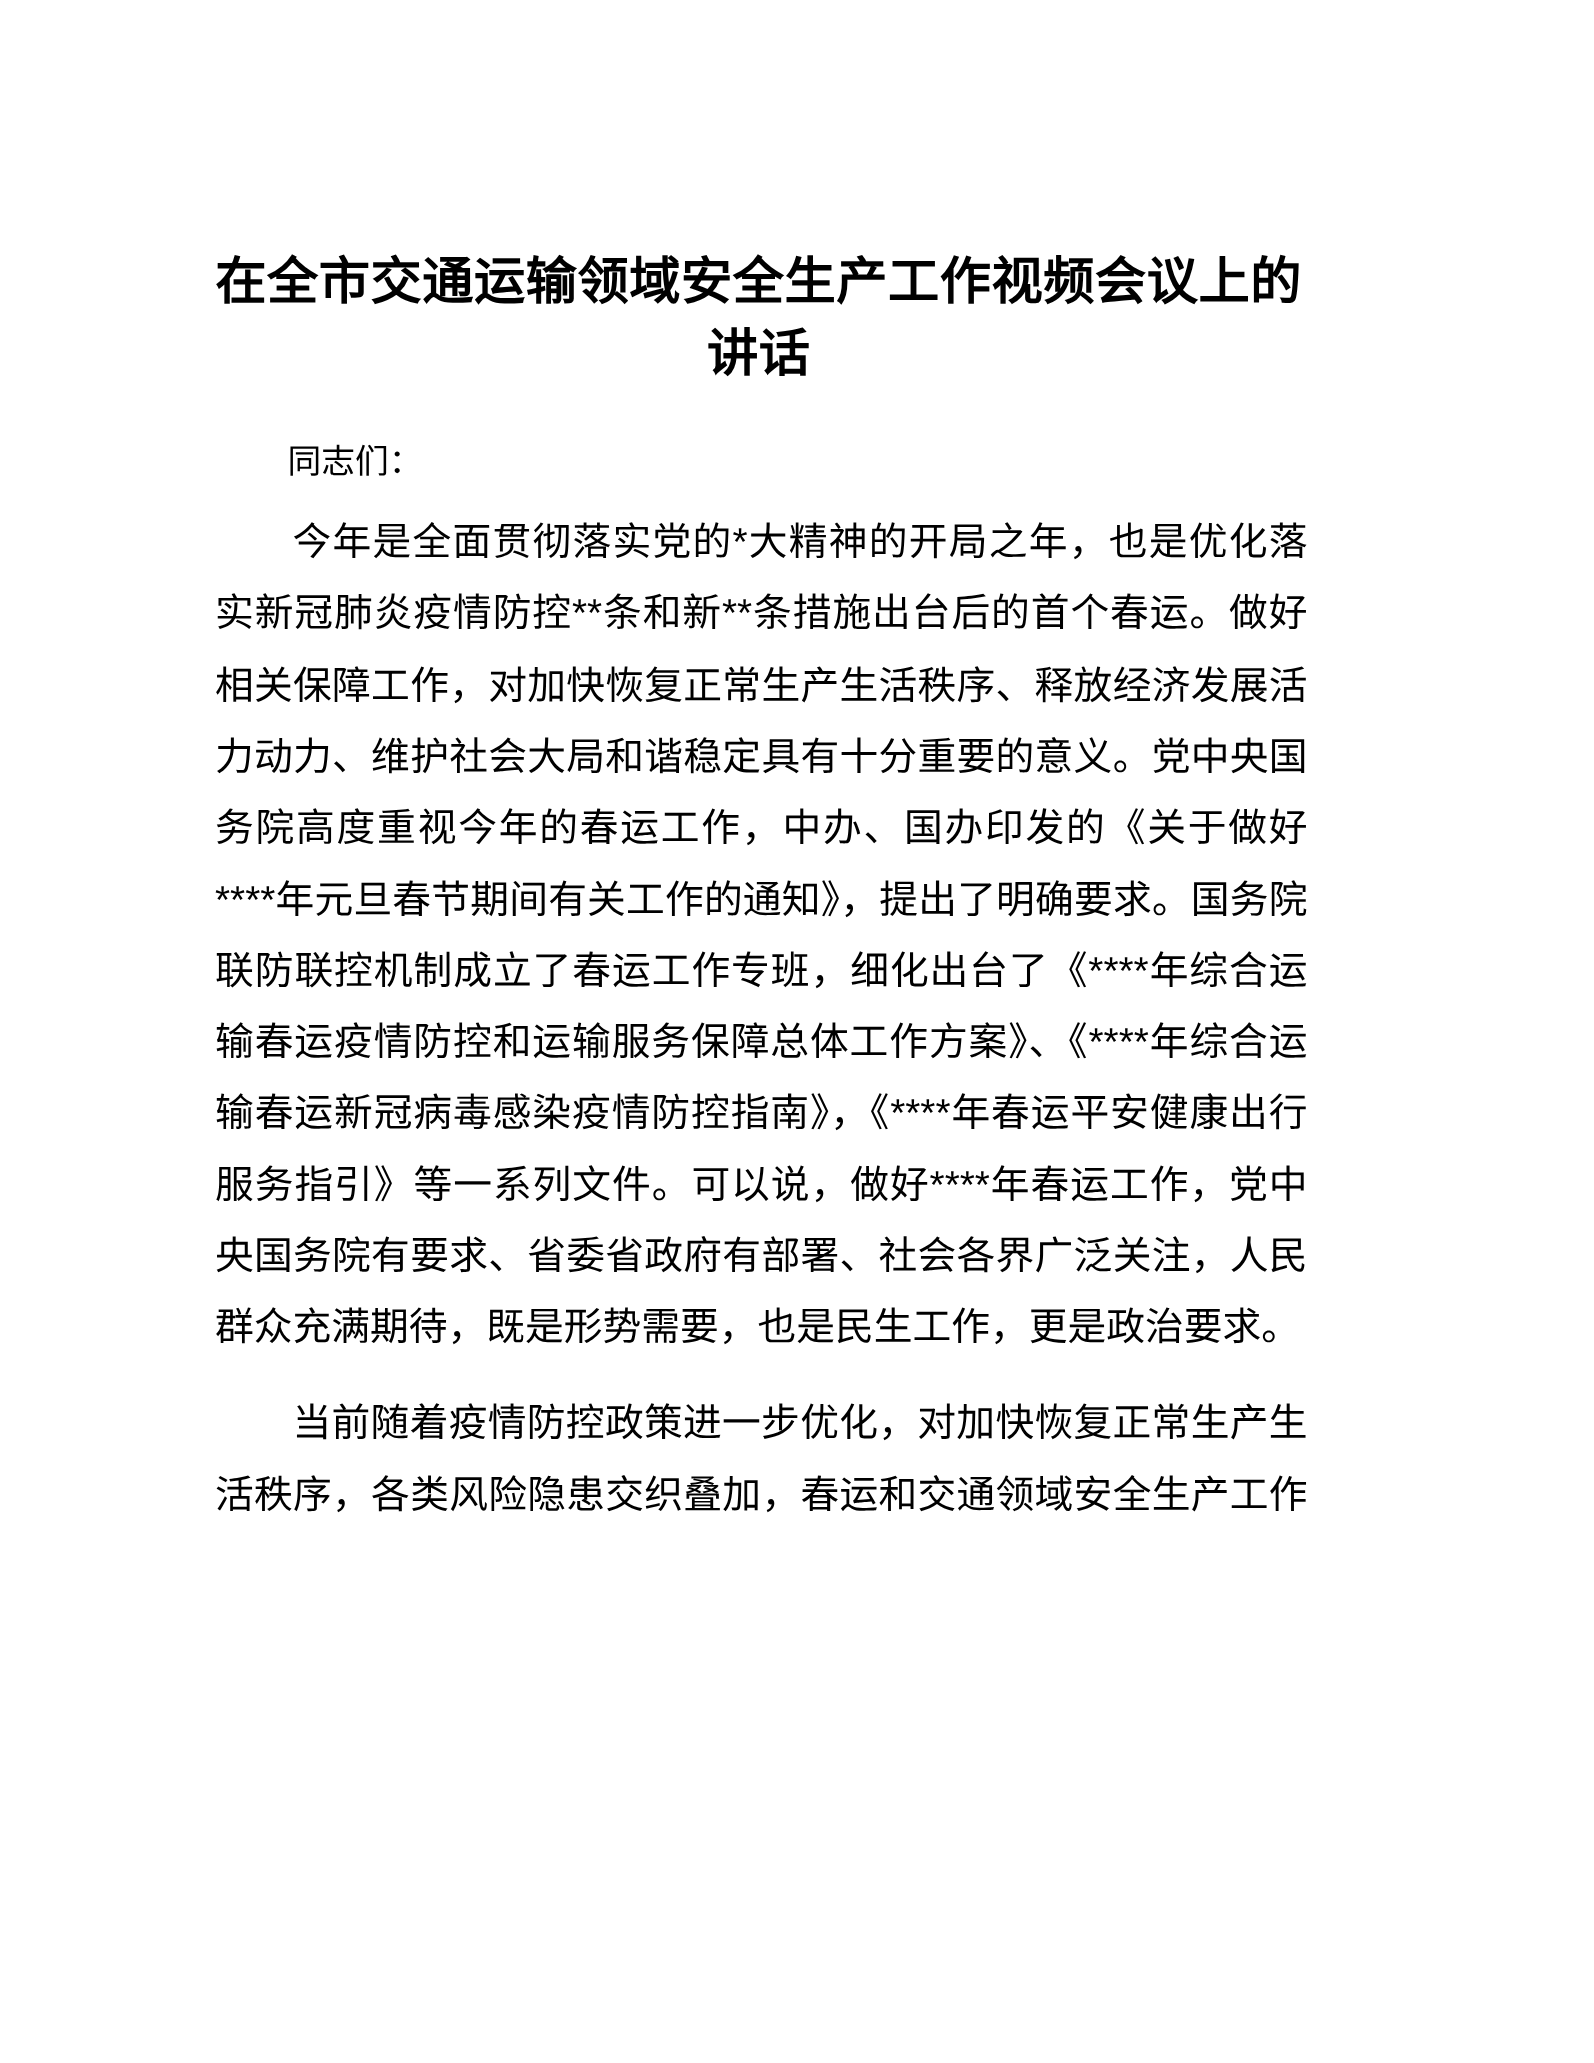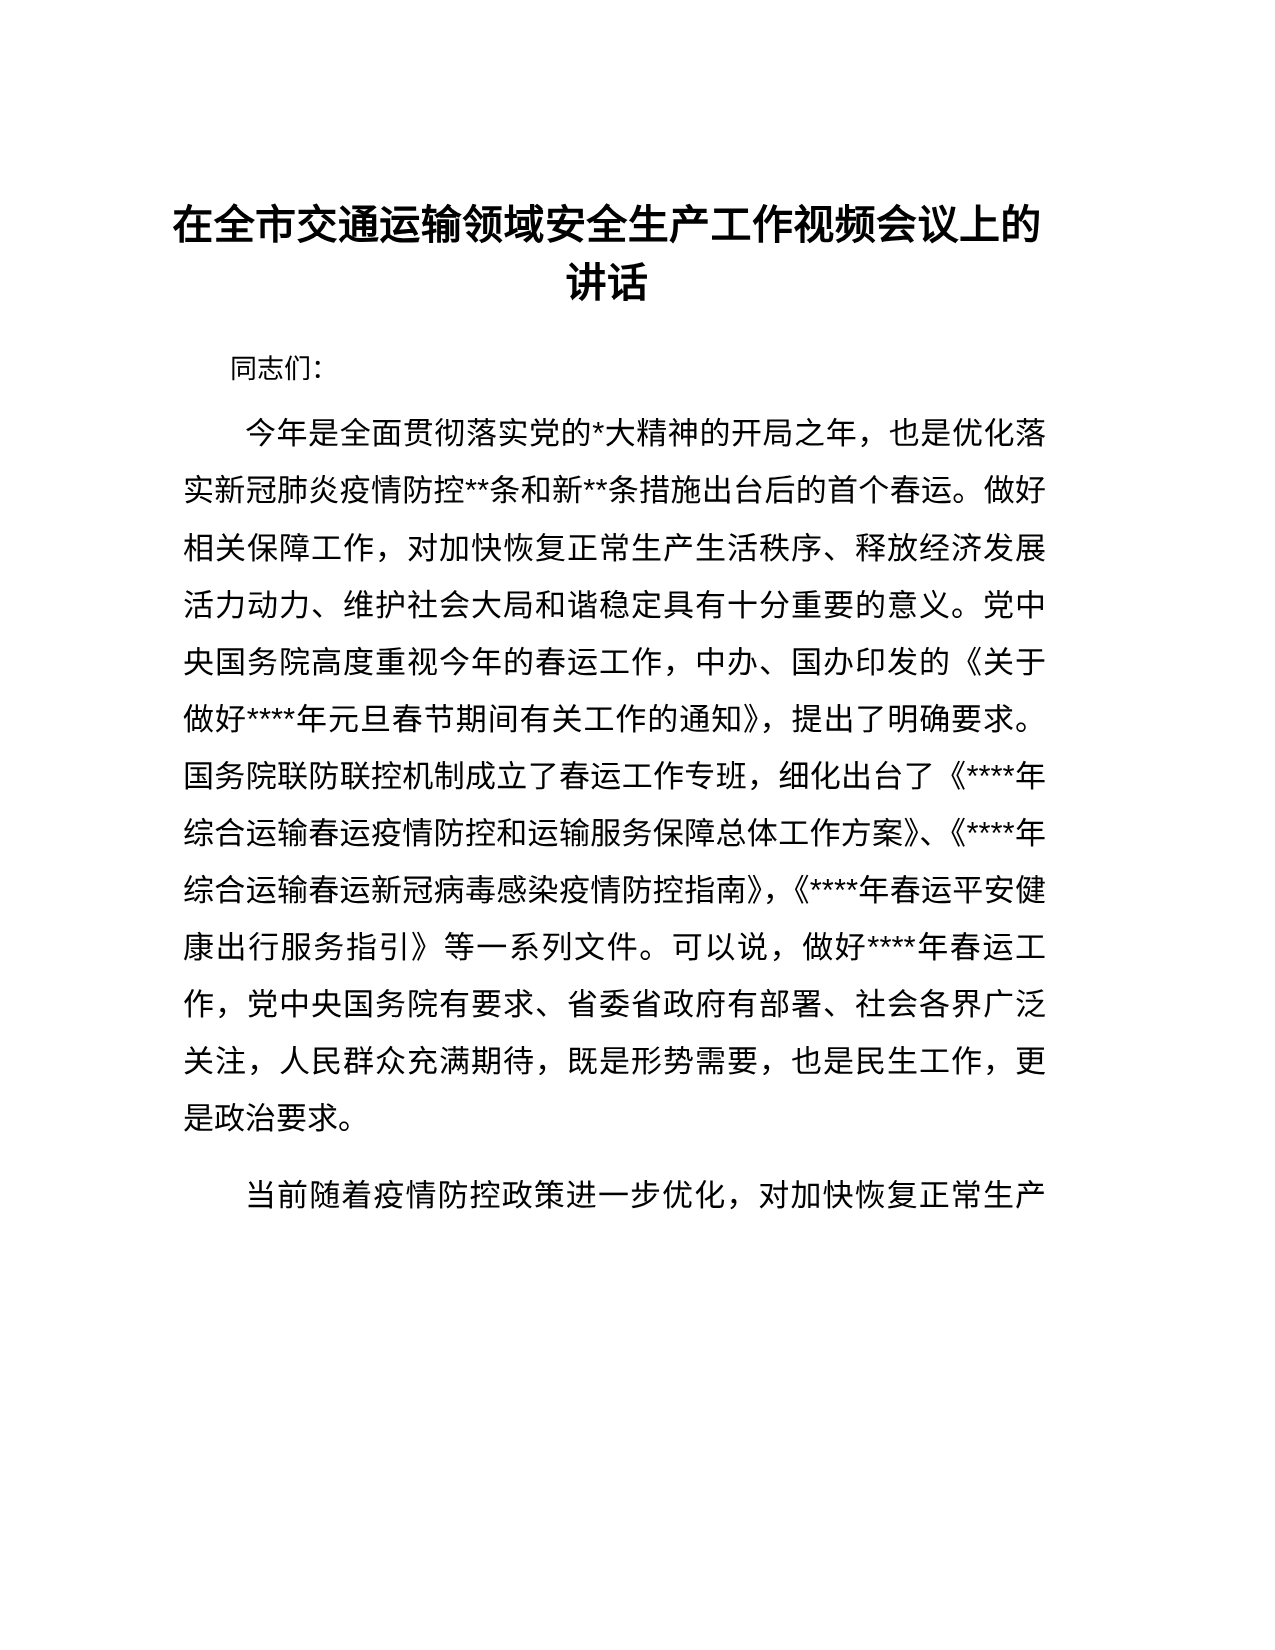--- a/index.html
+++ b/index.html
@@ -55,21 +55,21 @@
     padding: 0;
     text-indent: 62px;
     text-align: justify;
     text-justify: inter-character;
     color: #000000;
   }
   .body-para {
     font-size: 31px;
     font-weight: normal;
     line-height: 1.84;
-    margin: 22px 0 0 15px;
+    margin: 22px 0 0 4px;
     padding: 0;
     text-indent: 62px;
     text-align: justify;
     text-justify: inter-character;
     color: #000000;
   }
   .body-para.tight {
     margin-top: 20px;
   }
 </style>

